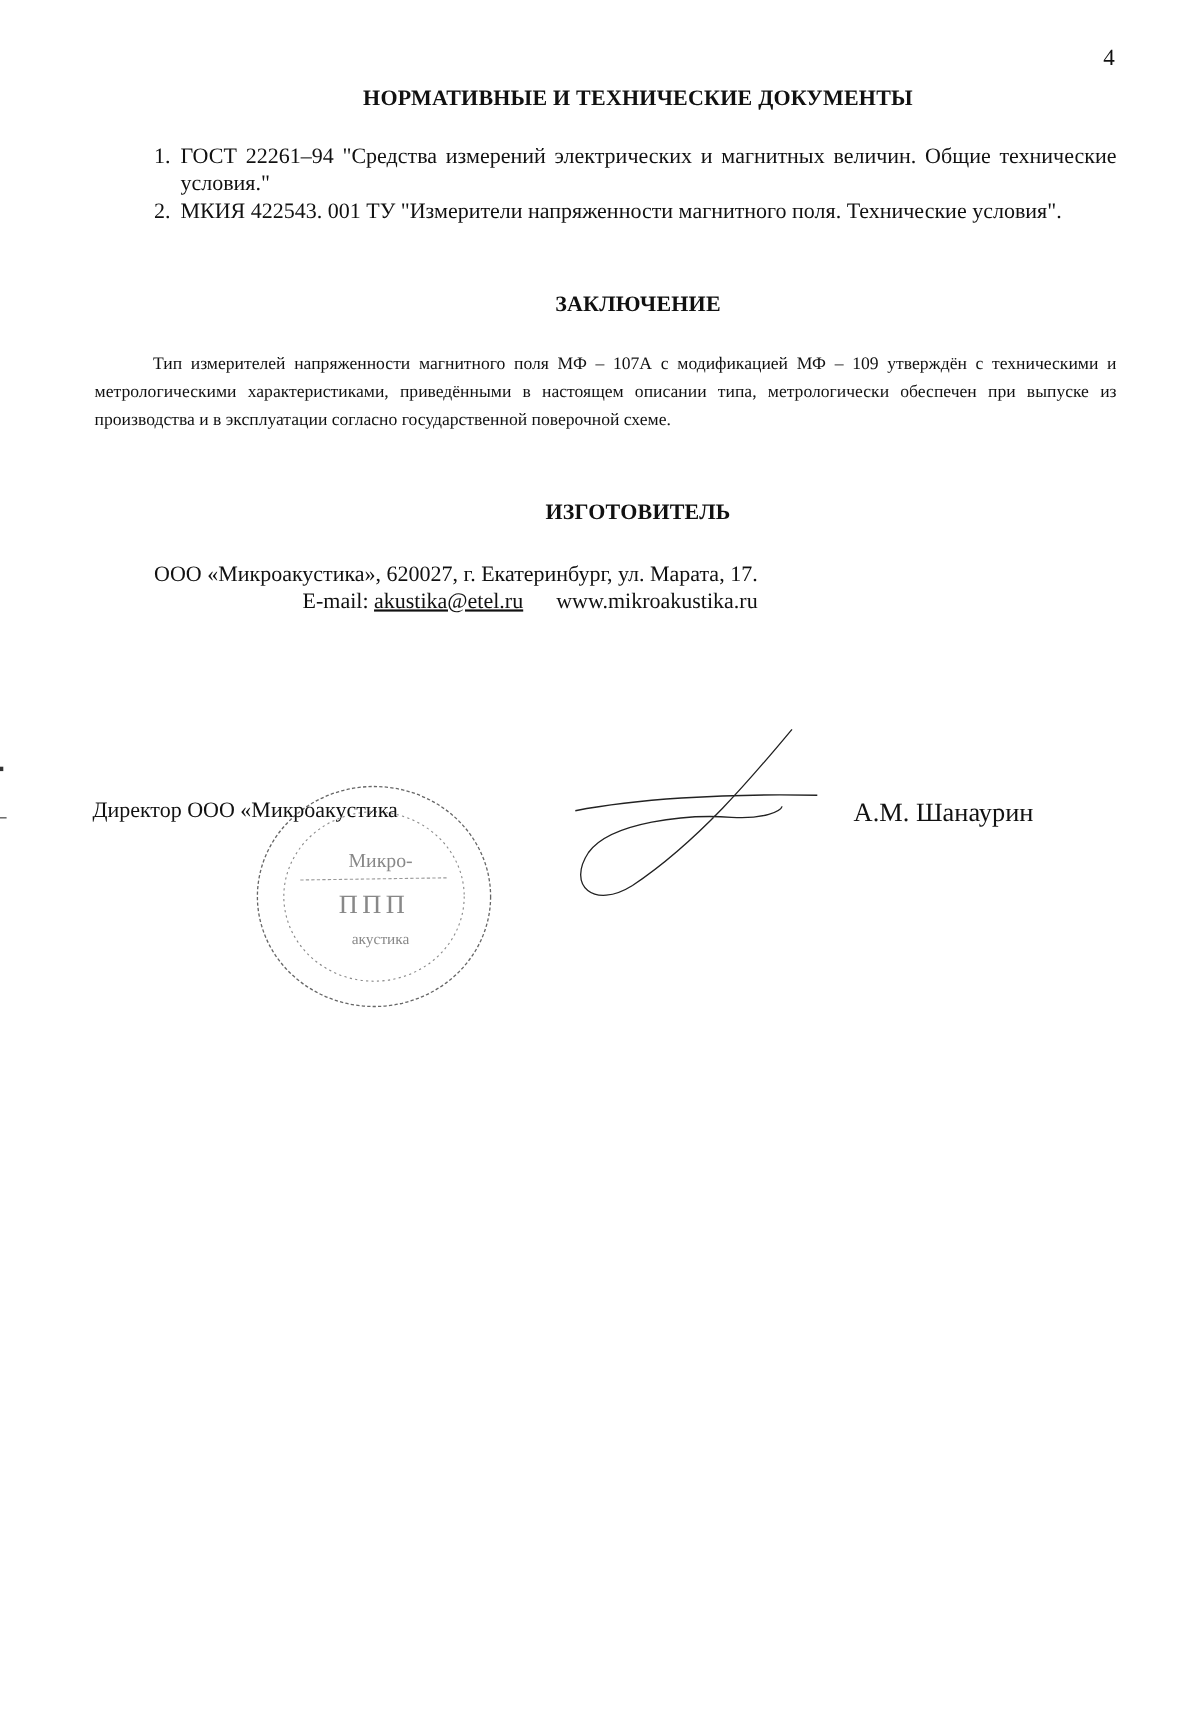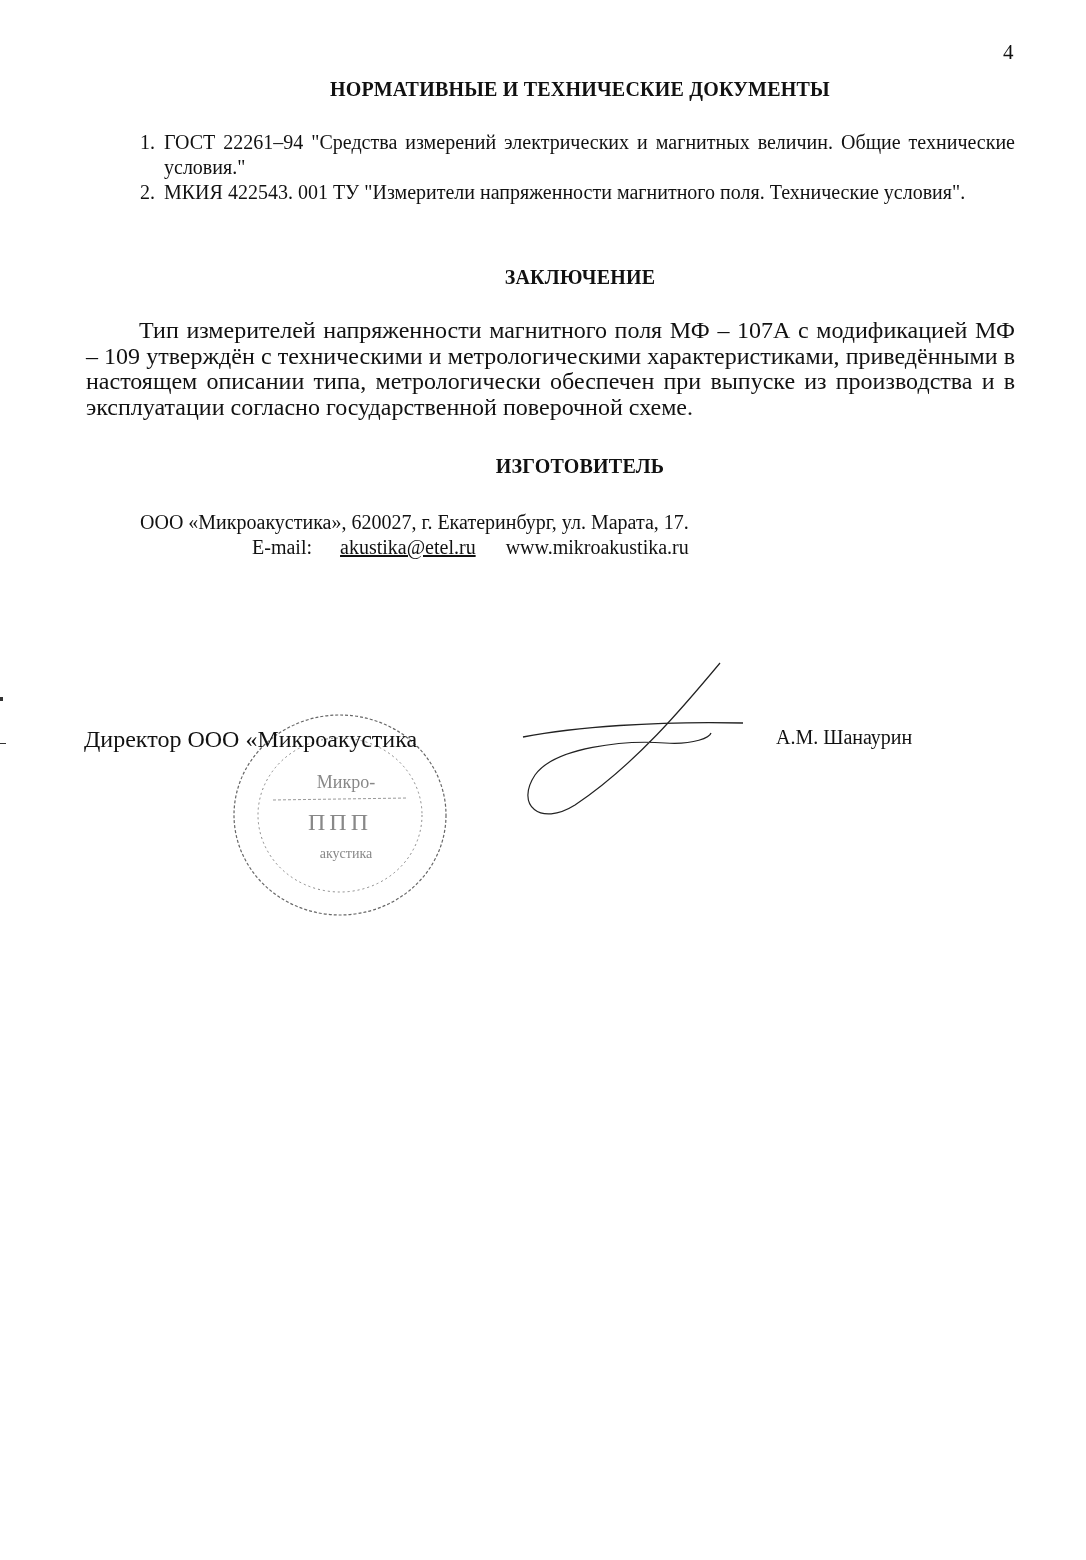--- a/index.html
+++ b/index.html
@@ -6,27 +6,27 @@
     body { width: 1086px; height: 1560px; position: relative; overflow: hidden;
            font-family: "Liberation Serif", "DejaVu Serif", serif; color: #111; }
     .page-number { position: absolute; top: 40px; left: 1003px; font-size: 21px; }
     .heading { position: absolute; left: 0; width: 1160px; text-align: center; font-weight: bold; font-size: 20px; letter-spacing: 0.2px; }
     .h1 { top: 78px; }
     .h2 { top: 266px; }
     .h3 { top: 455px; }
     .refs { position: absolute; top: 130px; left: 140px; width: 875px; font-size: 20px; line-height: 25px; }
     .ref-item { position: relative; padding-left: 24px; text-align: justify; }
     .ref-num { position: absolute; left: 0; top: 0; }
-    .para { position: absolute; top: 318px; left: 86px; width: 929px; font-size: 24px; line-height: 25.5px;
+    .para { position: absolute; top: 318px; left: 86px; width: 929px; font-size: 16px; line-height: 25.5px;
             text-align: justify; text-indent: 53px; }
     .contacts { position: absolute; top: 510px; left: 140px; font-size: 20px; line-height: 25px; text-align: right; }
-    .email-link { text-decoration: underline; color: #111; margin-left: 23px; }
+    .email-link { text-decoration: underline; color: #111; }
     .gap { display: inline-block; width: 30px; }
-    .sig-title { position: absolute; top: 726px; left: 84px; font-size: 24px; }
-    .sig-name { position: absolute; top: 726px; left: 776px; font-size: 20px; }
+    .sig-title { position: absolute; top: 726px; left: 84px; font-size: 20px; }
+    .sig-name { position: absolute; top: 726px; left: 776px; font-size: 24px; }
     .stamp { position: absolute; left: 228px; top: 708px; }
     .signature { position: absolute; left: 515px; top: 655px; }
     .margin-mark { position: absolute; left: 0; width: 3px; background: #333; }
   </style>
 </head>
 <body>
 
 <div class="page-number">4</div>
 
 <div class="heading h1">НОРМАТИВНЫЕ  И ТЕХНИЧЕСКИЕ ДОКУМЕНТЫ</div>

